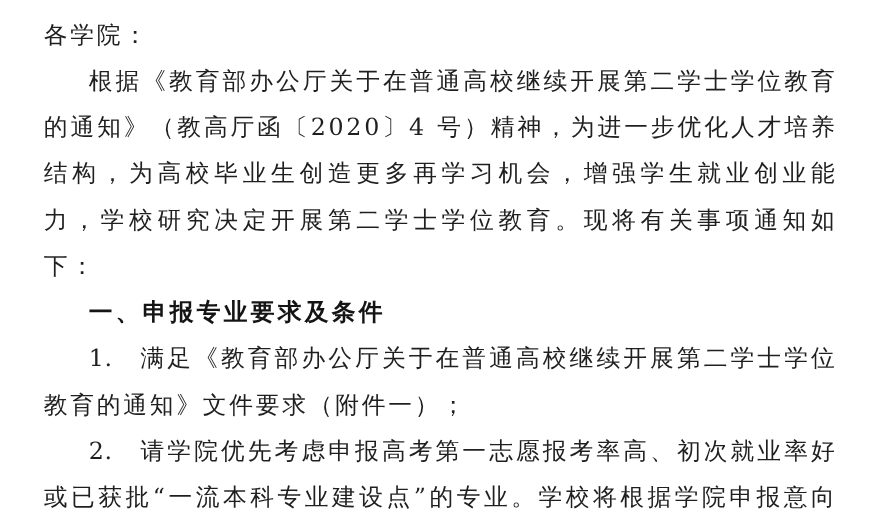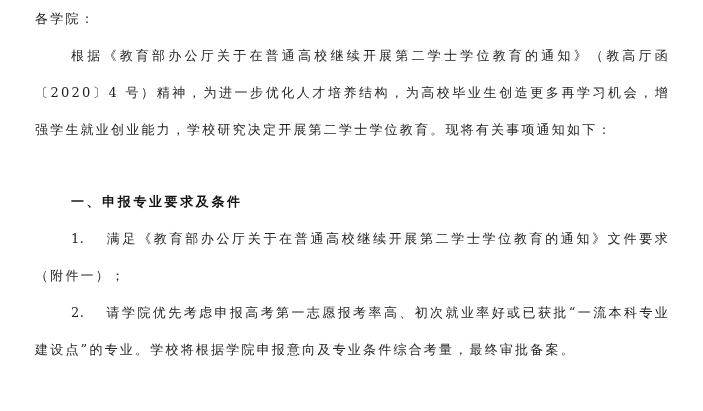--- a/index.html
+++ b/index.html
@@ -6,45 +6,44 @@
     margin: 0;
     padding: 0;
     background: #ffffff;
   }
   .page {
     position: relative;
     width: 703px;
     height: 411px;
     box-sizing: border-box;
     background: #ffffff;
-    padding: 0 33px 0 35px;
+    padding: 10px 33px 0 35px;
     overflow: hidden;
     font-family: "DejaVu Serif", "Liberation Serif", serif;
     color: #1f1f1f;
-    font-size: 13px;
+    font-size: 19px;
     line-height: 37px;
   }
   .para {
     margin: 0;
     text-align: justify;
     text-justify: inter-character;
     letter-spacing: 2.2px;
   }
   .salutation {
     text-indent: 0;
   }
   .indent {
     text-indent: 36px;
   }
   .heading {
     font-family: "DejaVu Sans", "Liberation Sans", sans-serif;
     font-weight: bold;
     letter-spacing: 2.6px;
     color: #141414;
-    margin-top: 35px;
   }
   .item-number {
     margin-right: 22px;
     letter-spacing: 0.5px;
   }
 </style>
 </head>
 <body>
 
 <div class="page">

